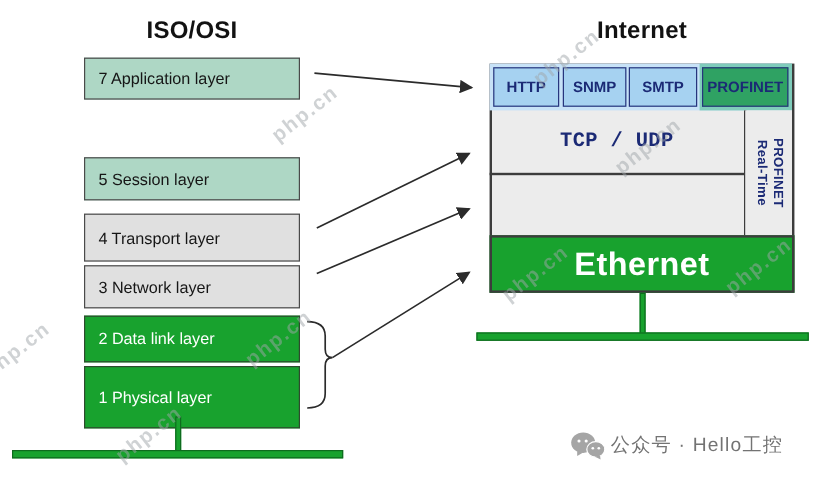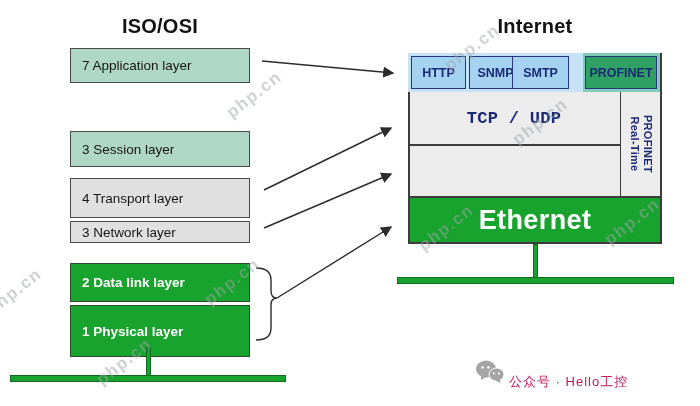--- a/index.html
+++ b/index.html
@@ -12,21 +12,21 @@
     text-align:center;letter-spacing:0.2px;
   }
   
   .layer{
     position:absolute;left:70px;width:180px;box-sizing:border-box;
     border:1.6px solid #4a4a4a;display:flex;align-items:center;
     padding-left:11px;font-size:13.5px;color:#161616;
   }
   .layer.mint{background:#aed7c5;}
   .layer.gray{background:#e0e0e0;}
-  .layer.green{background:#18a22e;border-color:#2e4a2e;color:#ffffff;font-weight:bold;}
+  .layer.green{background:#18a22e;border-color:#2e4a2e;color:#ffffff;font-weight:normal;}
   
   .outerbox{
     position:absolute;left:408px;top:53px;width:254px;height:191px;
     box-sizing:border-box;border:2px solid #3c3c3c;background:#ececec;
   }
   .appstrip{position:absolute;left:408px;top:53px;width:252px;height:39px;background:#c7e2f7;}
   .appstrip-teal{position:absolute;left:583px;top:53px;width:77px;height:39px;background:#7fccbb;}
   .appbox{
     position:absolute;top:56px;height:33px;box-sizing:border-box;
     border:1.6px solid #27357d;display:flex;align-items:center;justify-content:center;
@@ -56,46 +56,46 @@
   .bush{position:absolute;height:7px;background:#18a22e;border:1px solid #0e6b1e;box-sizing:border-box;}
   
   #overlay{position:absolute;left:0;top:0;pointer-events:none;}
   
   .wm{
     position:absolute;font-weight:bold;font-size:17px;letter-spacing:1.5px;
     color:rgba(160,166,170,0.5);transform:rotate(-38deg);white-space:nowrap;
   }
   
   .credit-text{
-    position:absolute;left:509px;top:361px;font-size:13px;color:#be185d;letter-spacing:1px;margin-top:12px;
+    position:absolute;left:509px;top:361px;font-size:16px;color:#737373;letter-spacing:1px;
   }
   .credit-icon{position:absolute;left:475px;top:359px;}
 </style>
 </head>
 <body>
 
 <div id="stage">
 
   <div class="title" style="left:408px;top:15px;width:254px;">Internet</div>
   <div class="title" style="left:70px;top:15px;width:180px;">ISO/OSI</div>
 
   <div class="layer mint" style="top:48px;height:35px;">7 Application layer</div>
-  <div class="layer mint" style="top:131px;height:36px;">3 Session layer</div>
+  <div class="layer mint" style="top:131px;height:36px;">5 Session layer</div>
   <div class="layer gray" style="top:178px;height:40px;">4 Transport layer</div>
-  <div class="layer gray" style="top:221px;height:22px;">3 Network layer</div>
+  <div class="layer gray" style="top:221px;height:36px;">3 Network layer</div>
   <div class="layer green" style="top:263px;height:39px;">2 Data link layer</div>
   <div class="layer green" style="top:305px;height:52px;">1 Physical layer</div>
 
   <div class="outerbox"></div>
   <div class="appstrip"></div>
   <div class="appstrip-teal"></div>
 
   <div class="appbox" style="left:469px;width:53px;">SNMP</div>
   <div class="appbox" style="left:411px;width:55px;">HTTP</div>
-  <div class="appbox" style="left:512px;width:57px;">SMTP</div>
+  <div class="appbox" style="left:524px;width:57px;">SMTP</div>
   <div class="appbox greenapp" style="left:585px;width:72px;">PROFINET</div>
 
   <div class="midlabel" style="top:92px;height:52px;font-family:Liberation Mono, monospace;">TCP / UDP</div>
   <div class="hdivider"></div>
   <div class="vdivider"></div>
 
   <div class="rtcol">
     <div class="rtinner">
       <div>PROFINET</div>
       <div>Real-Time</div>

